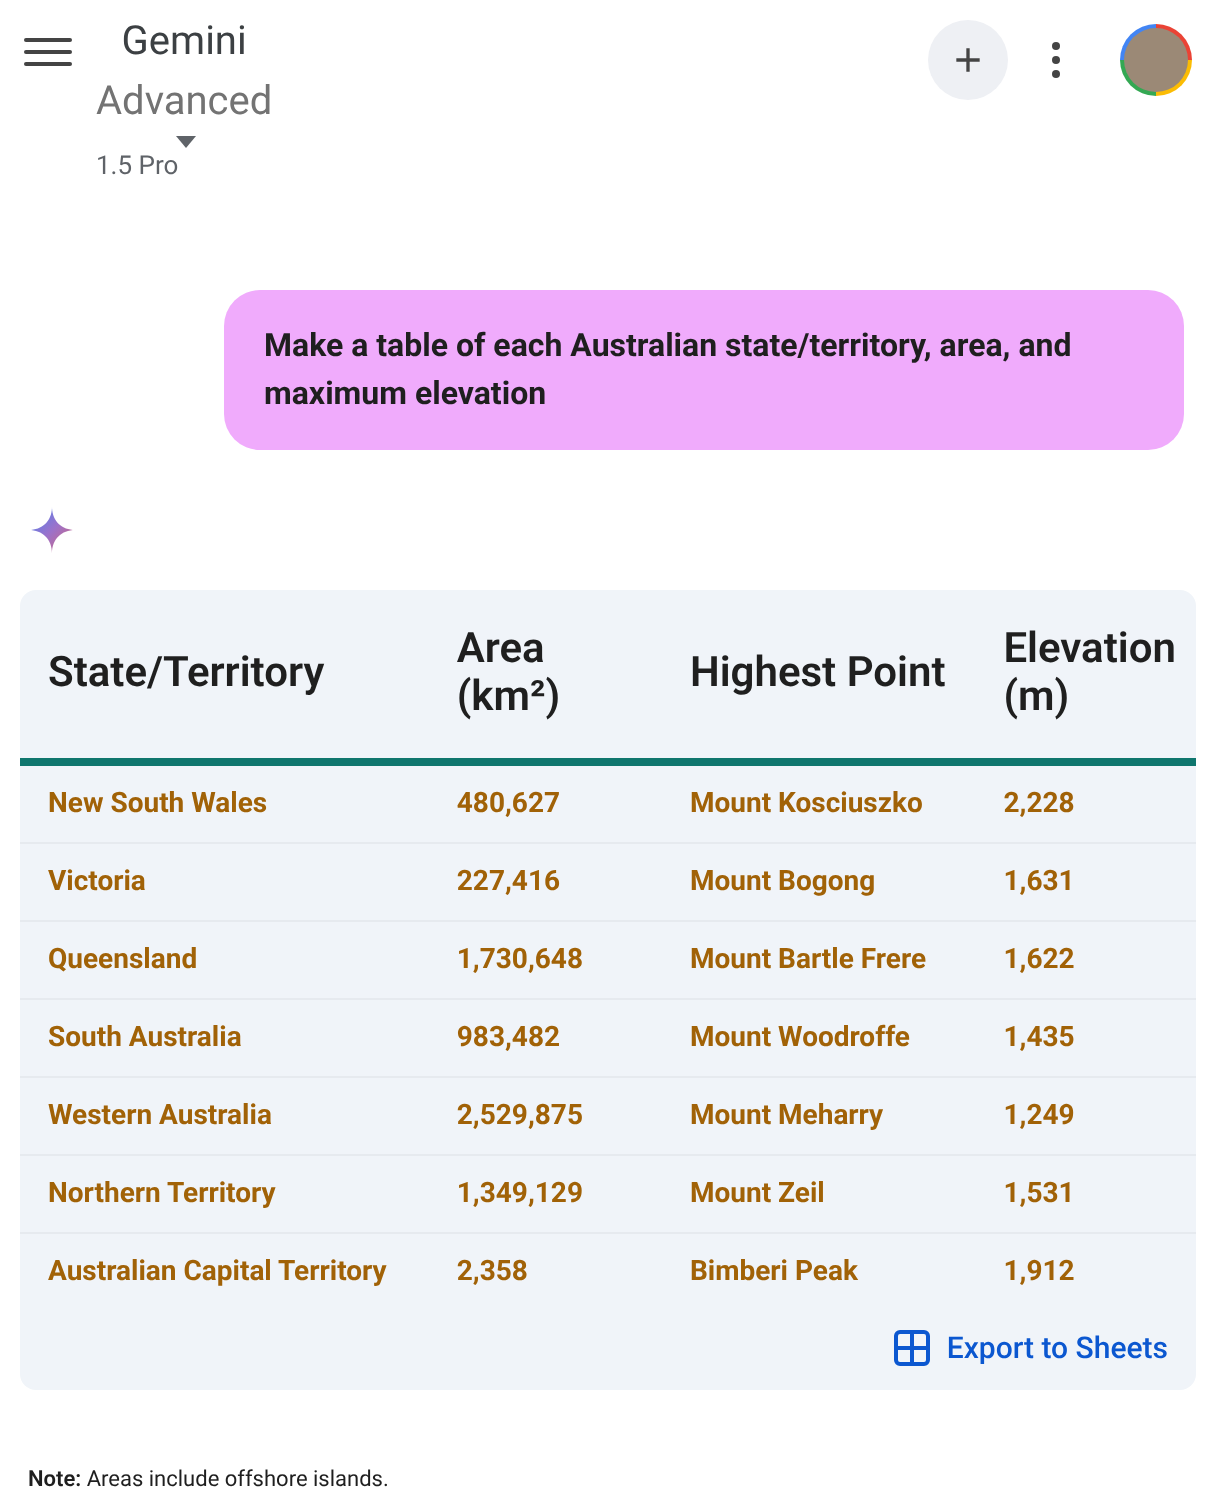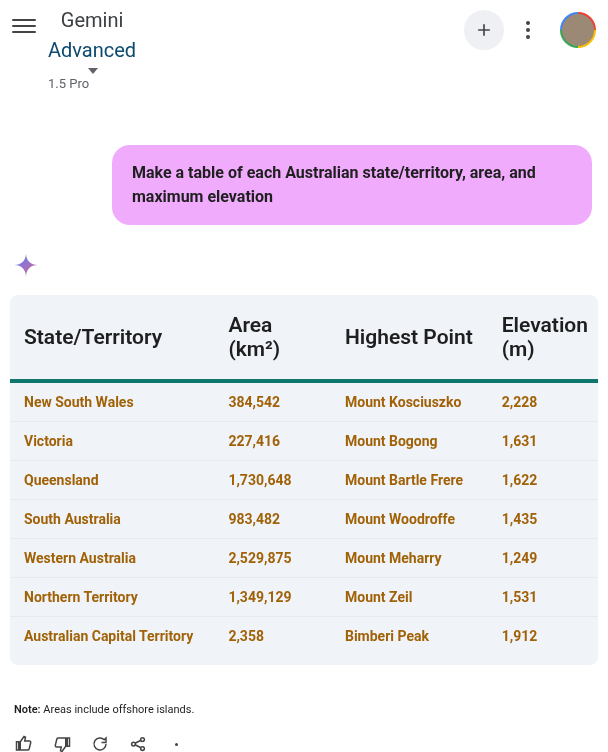--- a/index.html
+++ b/index.html
@@ -20,21 +20,21 @@
   .hamburger {
     width: 24px; height: 24px;
     display: flex; flex-direction: column; justify-content: center; gap: 4px;
     cursor: pointer;
     margin-top: 6px;
   }
   .hamburger span { display: block; height: 2px; background: #444; border-radius: 1px; }
   .title-block { flex: 0 0 auto; display: flex; flex-direction: column; }
   .title-row { display: flex; align-items: center; gap: 6px; cursor: pointer; flex-direction: column; }
   .title-main { font-size: 20px; color: #3c4043; }
-  .title-accent { font-size: 20px; color: #0c4a6e; }
+  .title-accent { font-size: 20px; color: #737373; }
   .chevron { width: 0; height: 0; border-left: 5px solid transparent; border-right: 5px solid transparent; border-top: 6px solid #5f6368; margin-left: 2px; }
   .subtitle { font-size: 13px; color: #5f6368; margin-top: 2px; }
   .header-spacer { flex: 1; }
   .header-actions { display: flex; align-items: center; gap: 4px; margin-top: 2px; }
   .icon-btn {
     width: 40px; height: 40px; border-radius: 50%;
     display: flex; align-items: center; justify-content: center;
     cursor: pointer; color: #444;
   }
   .icon-btn.plus { background: #eef0f4; }
@@ -175,21 +175,21 @@
       <tr>
         <th class="col0">State/Territory</th>
         <th class="col1">Area (km²)</th>
         <th class="col2">Highest Point</th>
         <th class="col3">Elevation (m)</th>
       </tr>
     </thead>
     <tbody id="tbody">
         <tr>
           <td class="col0">New South Wales</td>
-          <td class="col1">384,542</td>
+          <td class="col1">480,627</td>
           <td class="col2">Mount Kosciuszko</td>
           <td class="col3">2,228</td>
         </tr>
         <tr>
           <td class="col0">Victoria</td>
           <td class="col1">227,416</td>
           <td class="col2">Mount Bogong</td>
           <td class="col3">1,631</td>
         </tr>
         <tr>
@@ -217,20 +217,24 @@
           <td class="col3">1,531</td>
         </tr>
         <tr>
           <td class="col0">Australian Capital Territory</td>
           <td class="col1">2,358</td>
           <td class="col2">Bimberi Peak</td>
           <td class="col3">1,912</td>
         </tr>
       </tbody>
   </table>
+  <div class="export-row">
+    <span class="sheets-icon"></span>
+    <span>Export to Sheets</span>
+  </div>
 </div>
 
 <div class="note">
   <b>Note:</b><span> Areas include offshore islands.</span>
 </div>
 
 <div class="action-bar">
   <div class="act">
     <svg width="18" height="18" viewBox="0 0 24 24">
         <path fill="none" stroke="#444" stroke-width="2" d="M7 20V9l5-7 2 1-1 5h6a2 2 0 0 1 2 2l-2 8a2 2 0 0 1-2 2H7zm-5 0h3V9H2v11z"></path>

